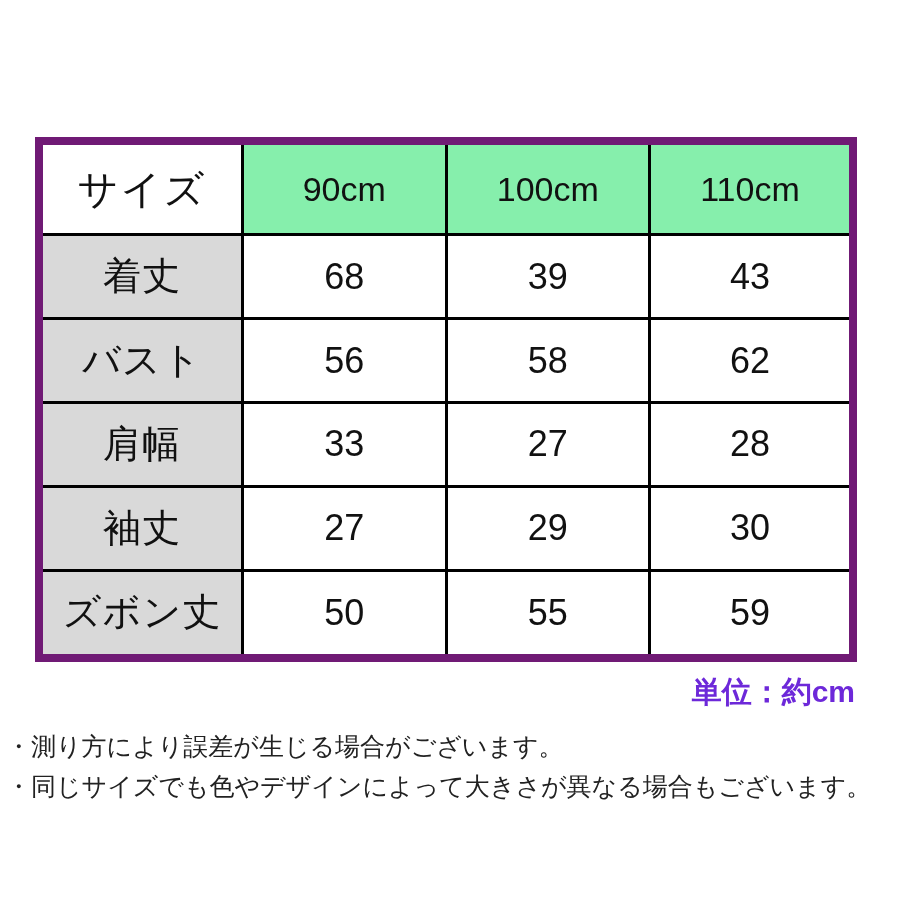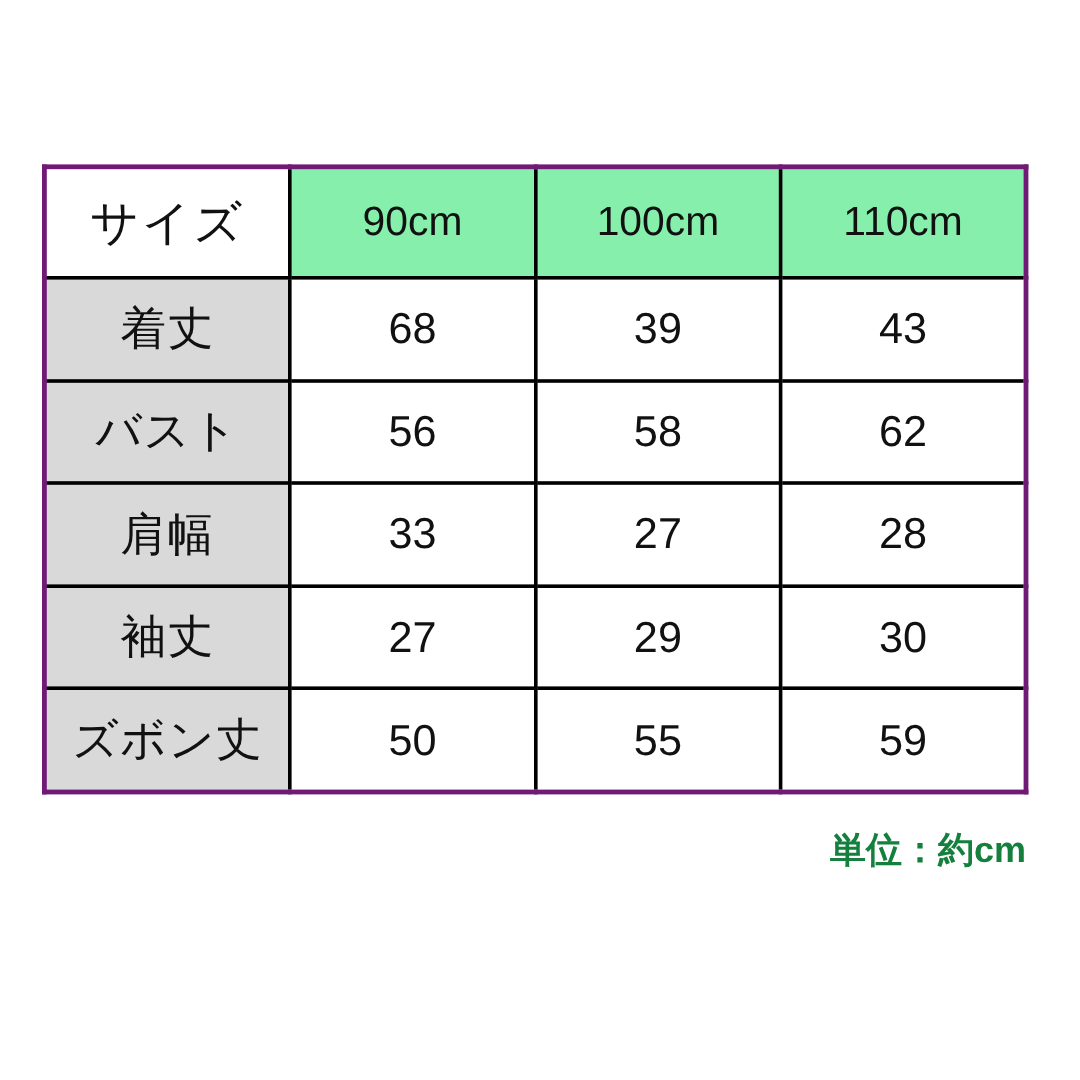--- a/index.html
+++ b/index.html
@@ -20,21 +20,21 @@
     inset: 0;
   }
   table.size-table {
     position: absolute;
     left: 35px;
     top: 137px;
     width: 822px;
     height: 525px;
     border-collapse: collapse;
     table-layout: fixed;
-    border: 4px solid #701a75;
+    border: 8px solid #701a75;
   }
   table.size-table td,
   table.size-table th {
     border: 3px solid #000000;
     text-align: center;
     vertical-align: middle;
     padding: 0;
     font-weight: normal;
     color: #111111;
   }
@@ -59,23 +59,22 @@
   td.value-cell {
     background: #ffffff;
     font-size: 36px;
   }
   .unit-note {
     position: absolute;
     top: 672px;
     right: 45px;
     font-size: 30px;
     font-weight: bold;
-    color: #15803d;
+    color: #6d28d9;
     text-align: right;
-    margin-top: 16px;
   }
   .footnotes {
     position: absolute;
     left: 6px;
     top: 726px;
     right: 0;
     font-size: 25px;
     line-height: 40px;
     color: #222222;
     white-space: nowrap;
@@ -122,14 +121,18 @@
       <td class="row-label">ズボン丈</td>
       <td class="value-cell">50</td>
       <td class="value-cell">55</td>
       <td class="value-cell">59</td>
     </tr>
   </tbody>
     </table>
 
   <div class="unit-note">単位：約cm</div>
 
+  <div class="footnotes">
+    <div>・測り方により誤差が生じる場合がございます。</div>
+    <div>・同じサイズでも色やデザインによって大きさが異なる場合もございます。</div>
+  </div>
 
 </div>
 
 </body></html>

